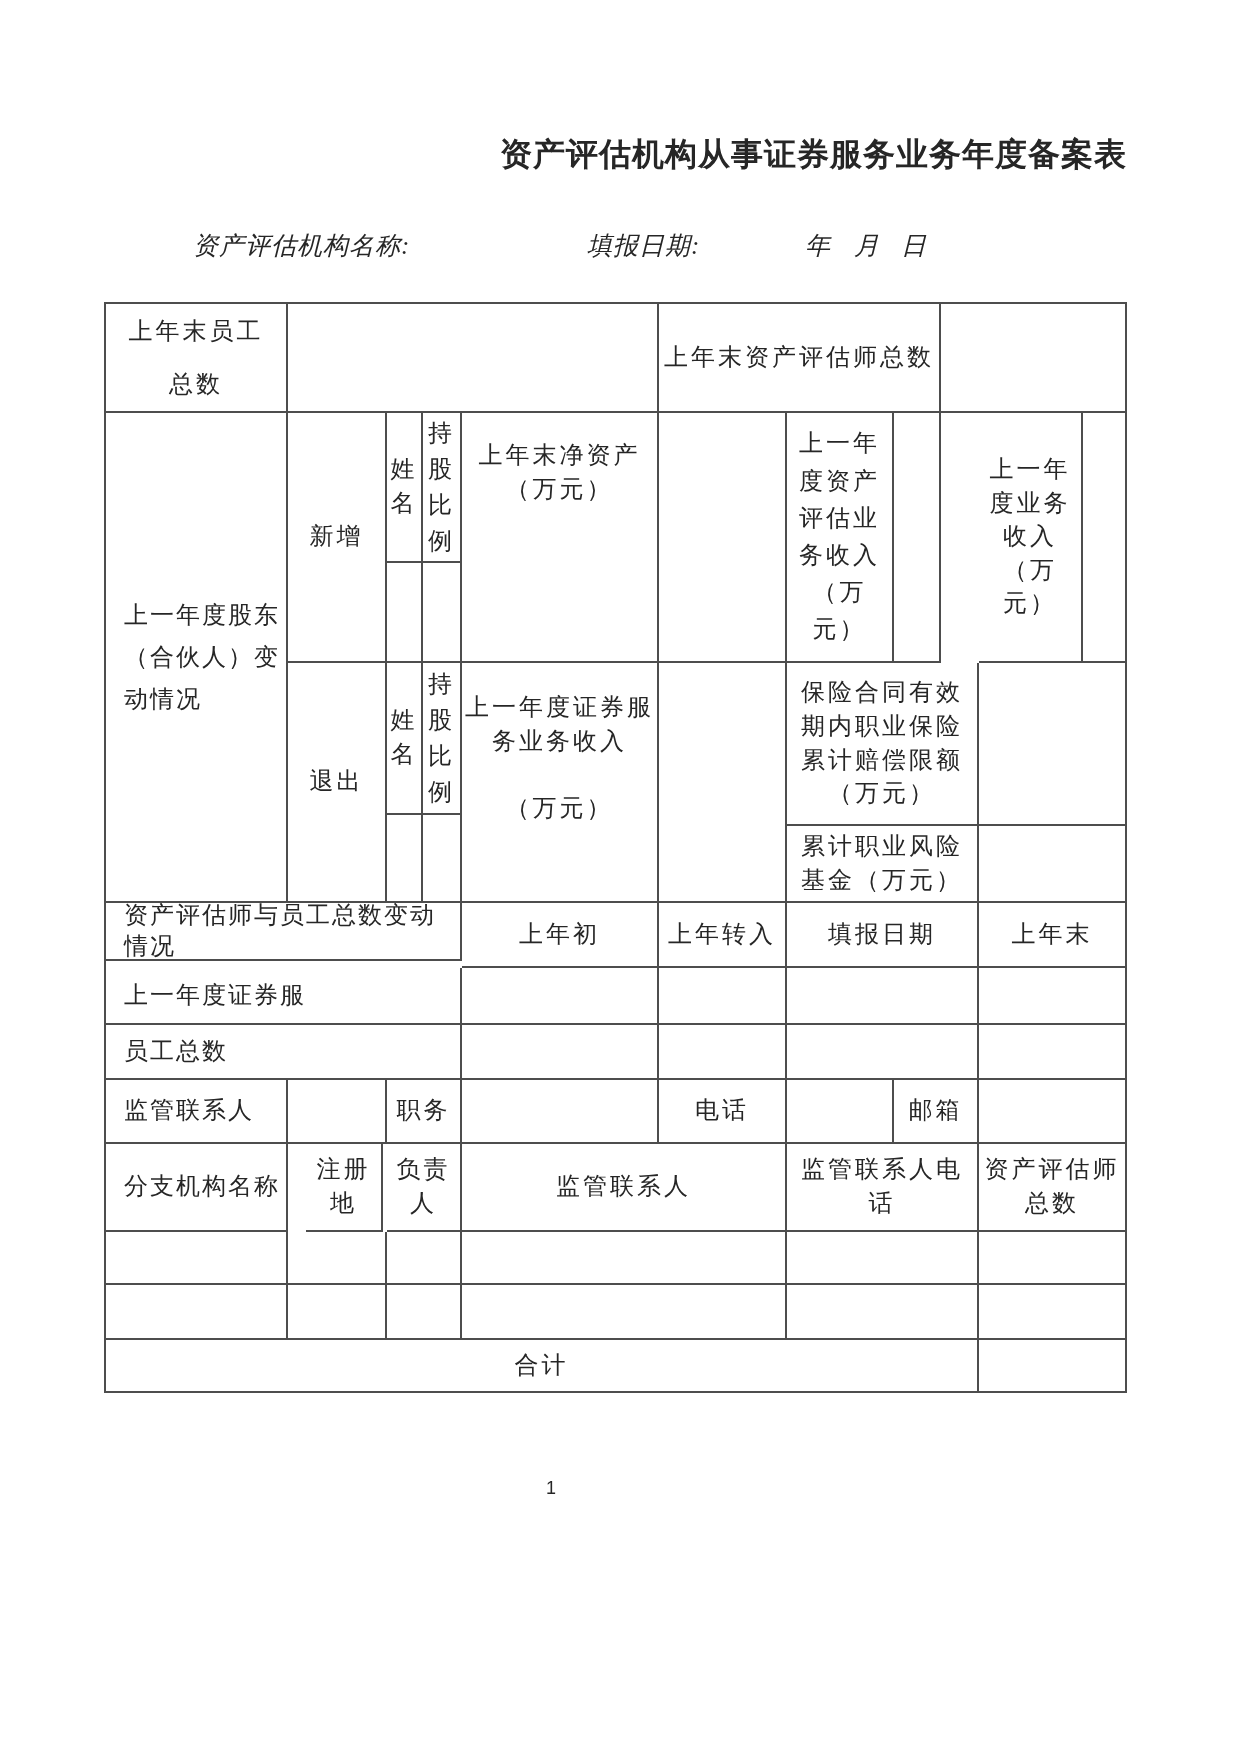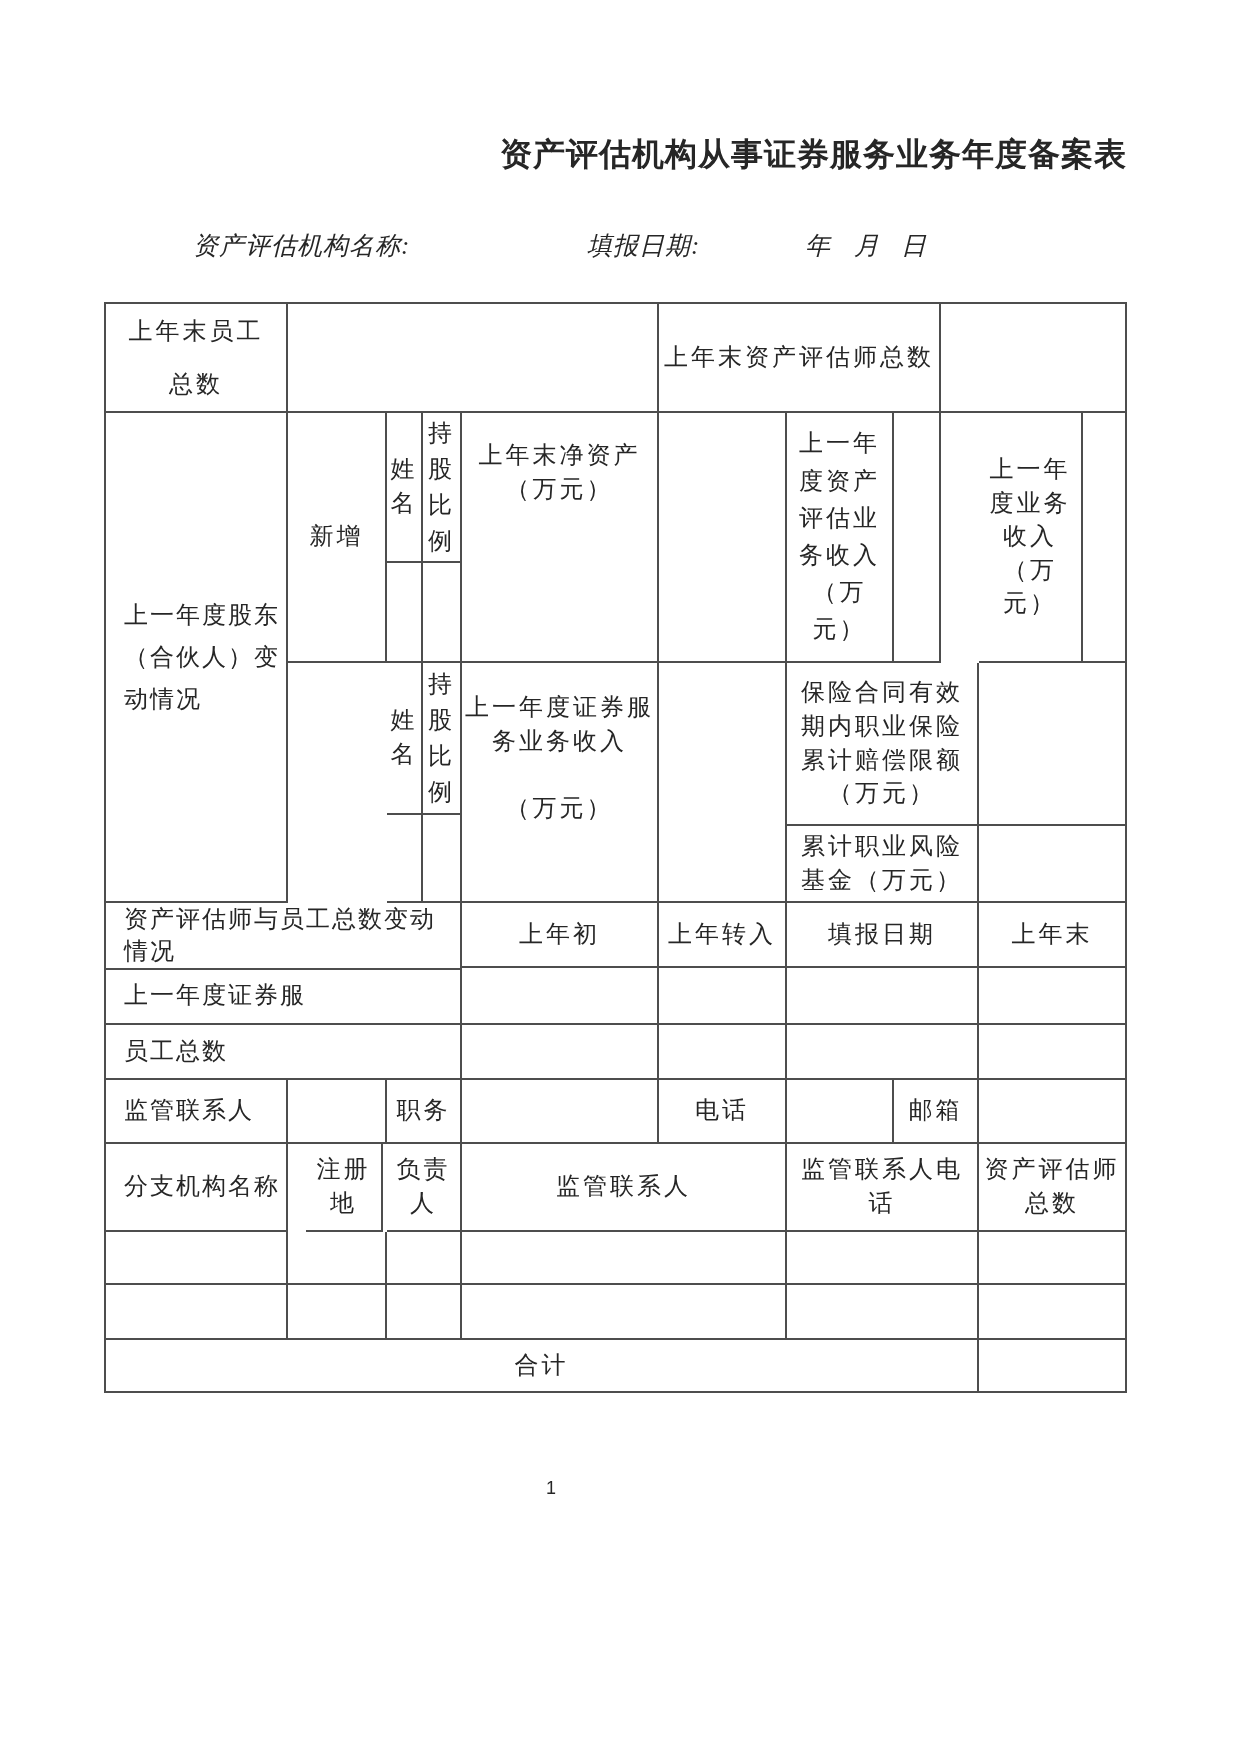--- a/index.html
+++ b/index.html
@@ -88,20 +88,21 @@
 （万
 元）</div>
     <div class="c" style="left:788px;top:109px;width:47px;height:250px"></div>
     <div class="c" style="left:873px;top:109px;width:104px;height:250px">上一年
 度业务
 收入
 （万
 元）</div>
     <div class="c" style="left:977px;top:109px;width:44px;height:250px"></div>
 
+    <div class="c" style="left:182px;top:359px;width:99px;height:240px">退出</div>
     <div class="c" style="left:281px;top:359px;width:36px;height:152px">姓
 名</div>
     <div class="c lh15" style="left:317px;top:359px;width:39px;height:152px">持
 股
 比
 例</div>
     <div class="c" style="left:281px;top:511px;width:36px;height:88px"></div>
     <div class="c" style="left:317px;top:511px;width:39px;height:88px"></div>
     <div class="c pt20" style="left:356px;top:359px;width:197px;height:240px">上一年度证券服
 务业务收入
@@ -110,21 +111,21 @@
     <div class="c" style="left:553px;top:359px;width:128px;height:240px"></div>
     <div class="c" style="left:681px;top:359px;width:192px;height:163px">保险合同有效
 期内职业保险
 累计赔偿限额
 （万元）</div>
     <div class="c" style="left:873px;top:359px;width:148px;height:163px"></div>
     <div class="c" style="left:681px;top:522px;width:192px;height:77px">累计职业风险
 基金（万元）</div>
     <div class="c" style="left:873px;top:522px;width:148px;height:77px"></div>
 
-    <div class="c left lh13" style="left:0;top:599px;width:356px;height:67px">资产评估师与员工总数变动
+    <div class="c left lh13" style="left:0;top:599px;width:356px;height:58px">资产评估师与员工总数变动
 情况</div>
     <div class="c" style="left:356px;top:599px;width:197px;height:65px">上年初</div>
     <div class="c" style="left:553px;top:599px;width:128px;height:65px">上年转入</div>
     <div class="c" style="left:681px;top:599px;width:192px;height:65px">填报日期</div>
     <div class="c" style="left:873px;top:599px;width:148px;height:65px">上年末</div>
 
     <div class="c left" style="left:0;top:664px;width:356px;height:57px">上一年度证券服</div>
     <div class="c" style="left:356px;top:664px;width:197px;height:57px"></div>
     <div class="c" style="left:553px;top:664px;width:128px;height:57px"></div>
     <div class="c" style="left:681px;top:664px;width:192px;height:57px"></div>

